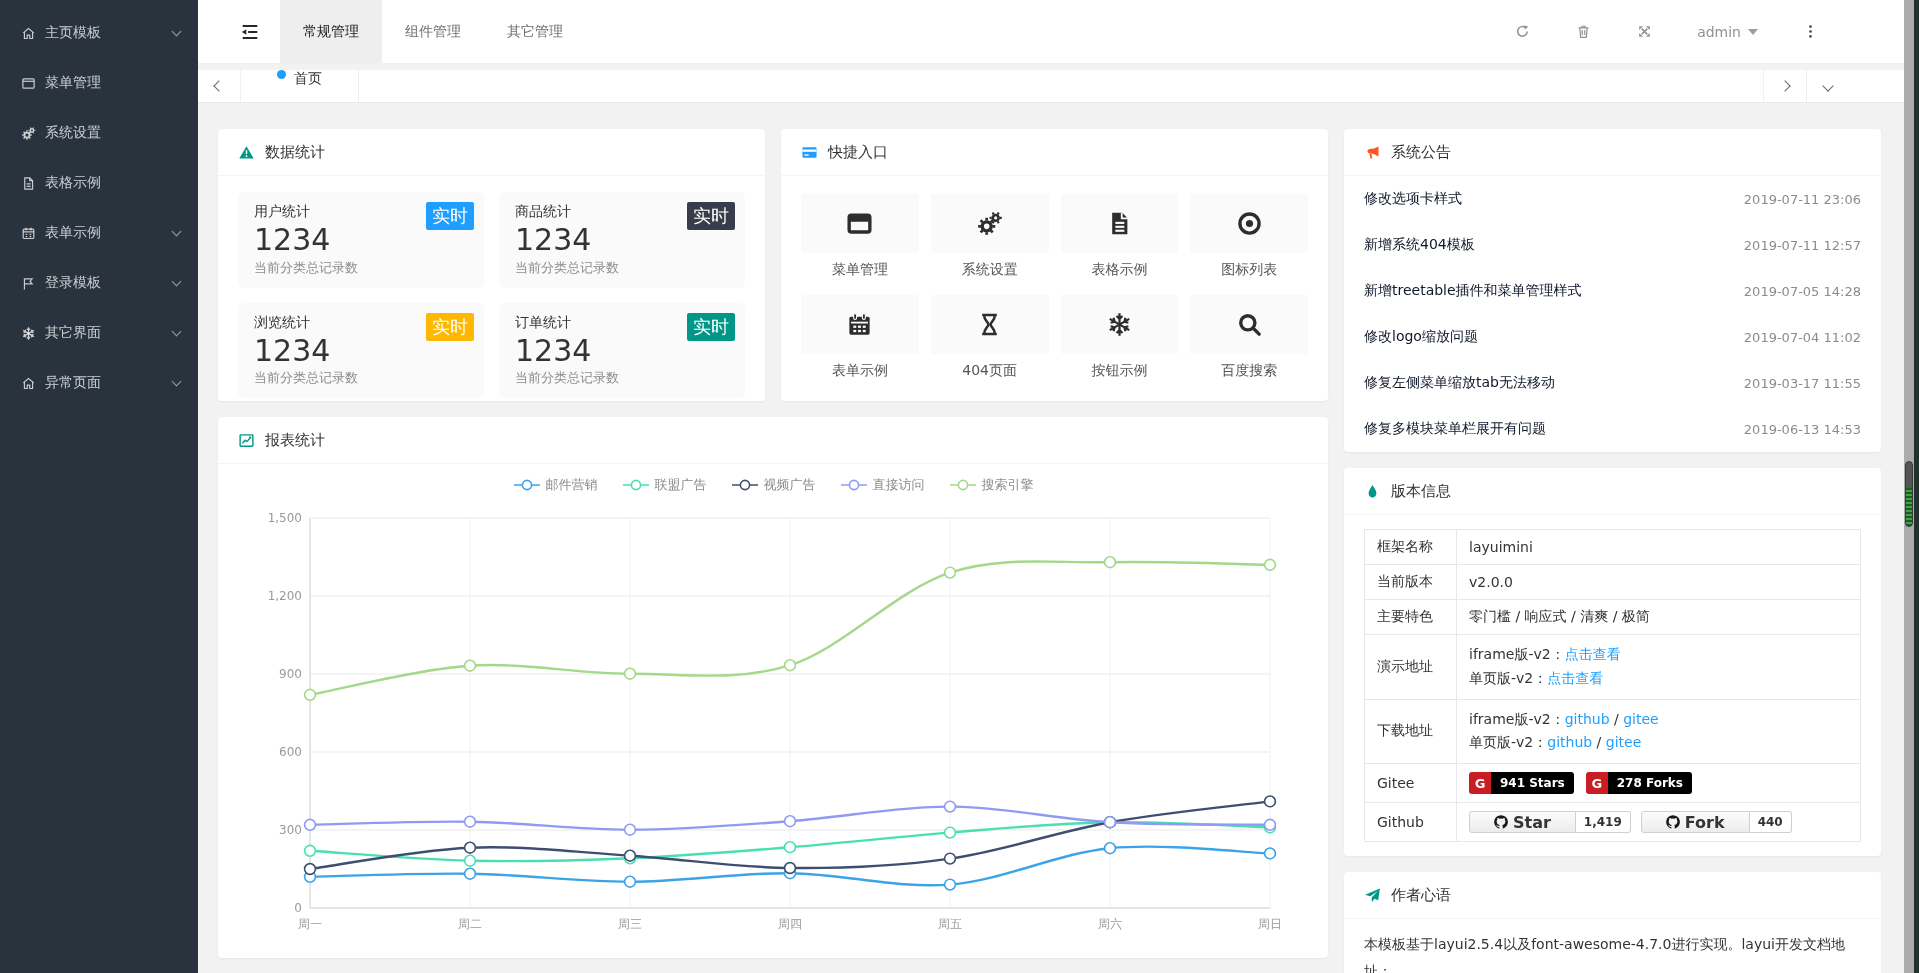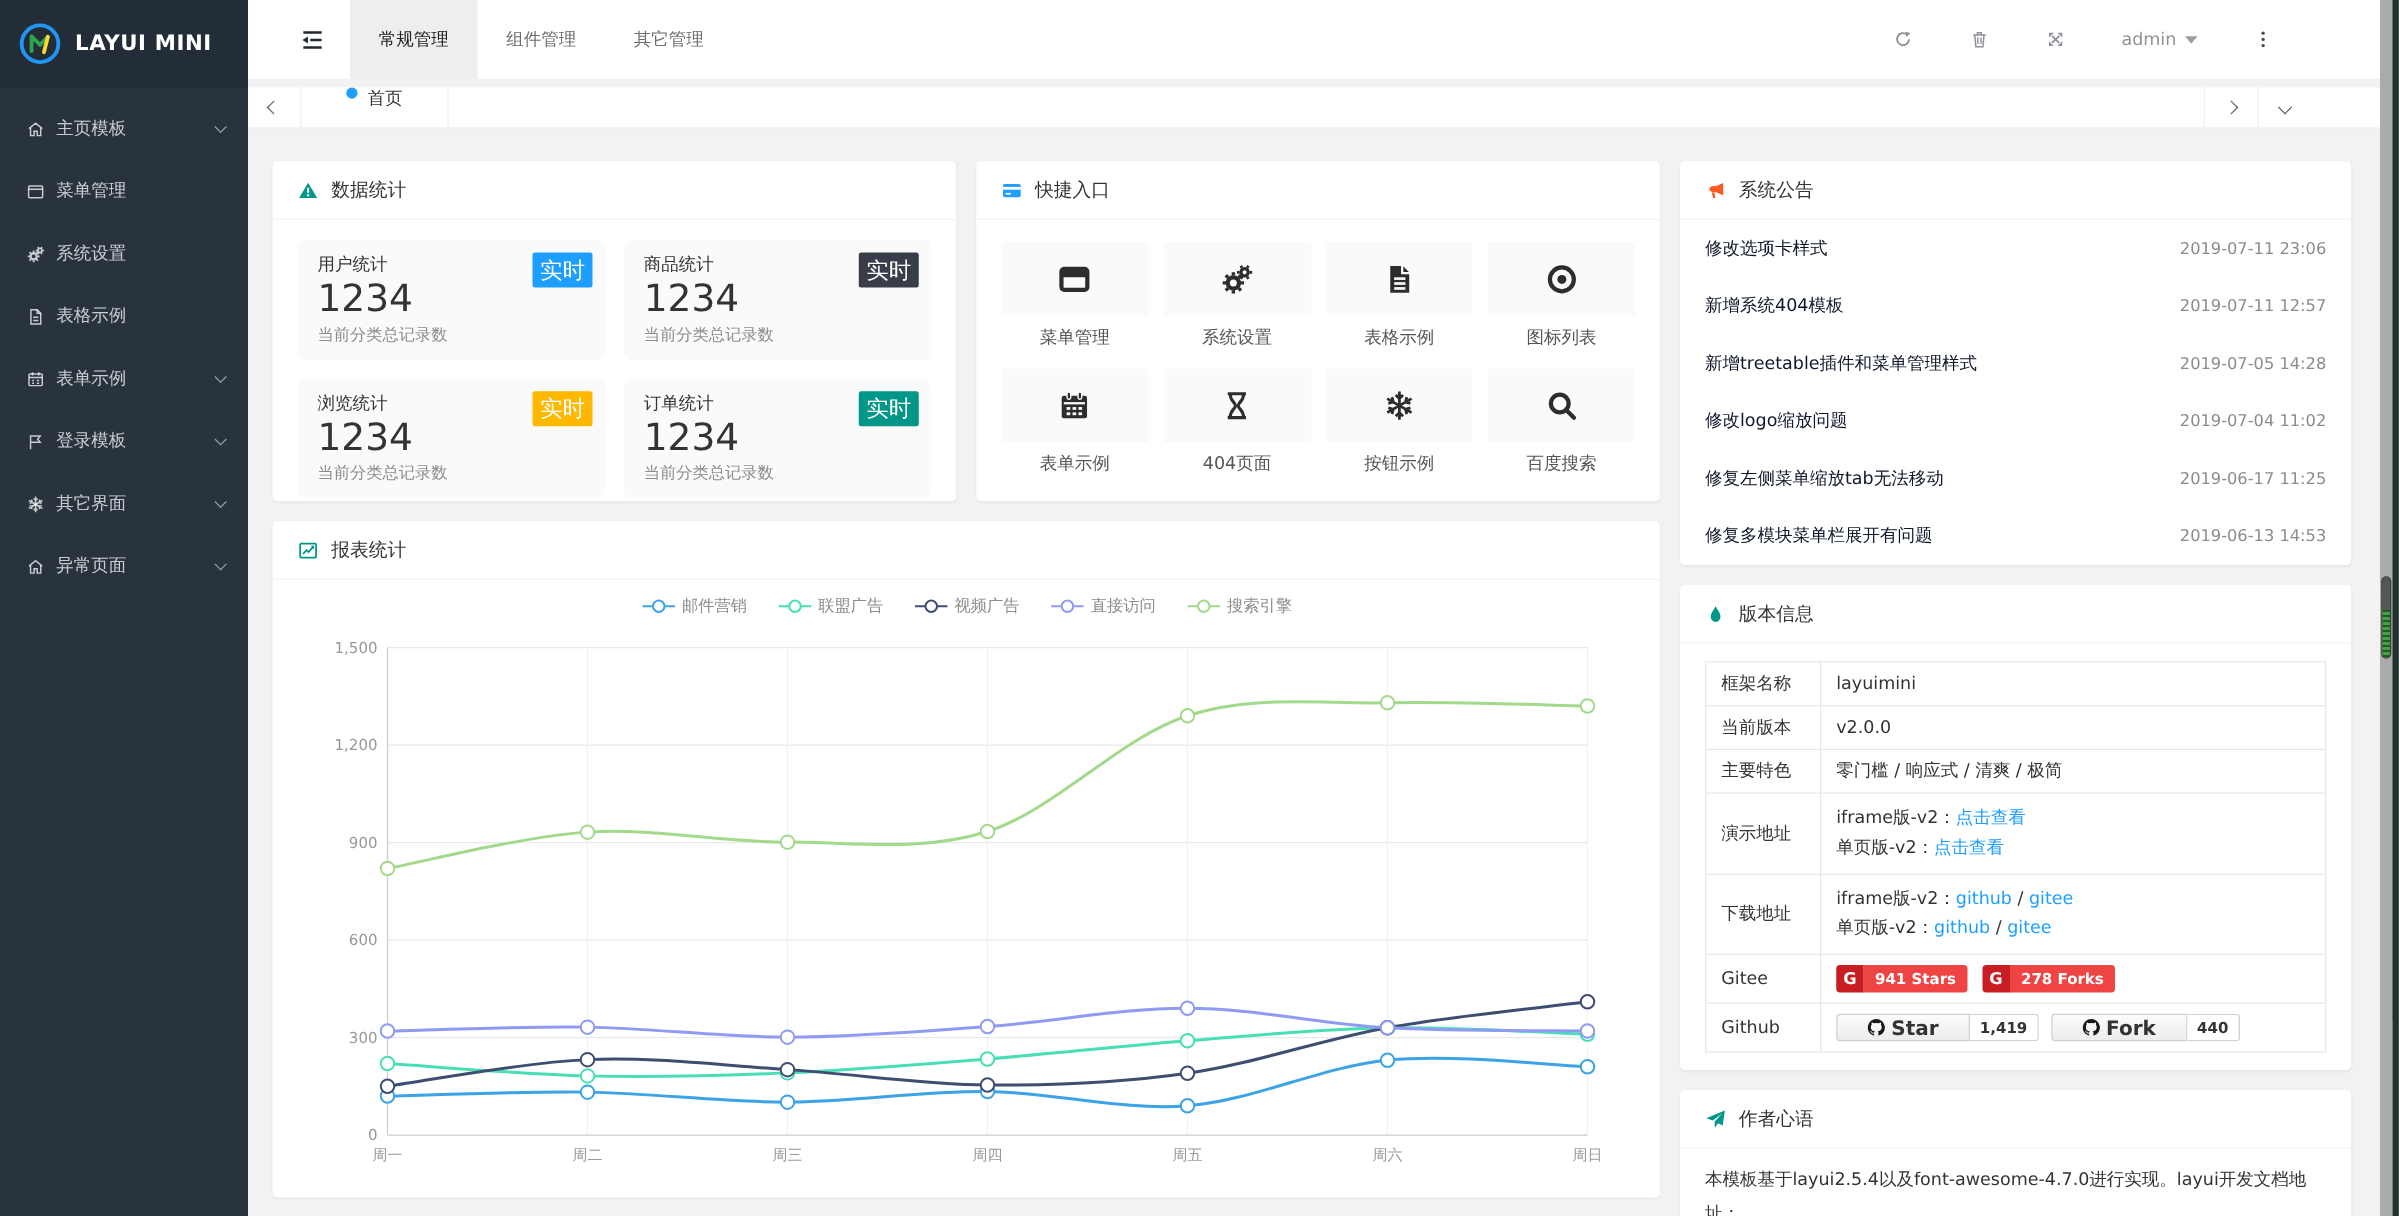--- a/index.html
+++ b/index.html
@@ -74,21 +74,21 @@
   .n-date{font-size:13px;color:#8c8c8c;flex:none;margin-left:12px}
   
   .ver-body{padding:14px 20px}
   table.ver{width:100%;border-collapse:collapse}
   table.ver td{border:1px solid #e8e8e8;font-size:14px;padding:8px 12px;color:#333}
   td.ver-label{width:92px;color:#555;background:#fff}
   .ver-line{line-height:1.7}
   a.lnk{color:#1E9FFF;text-decoration:none;cursor:pointer}
   .gitee-badge{display:inline-flex;margin-right:12px;cursor:pointer;vertical-align:middle}
   .g-left{background:#c71d23;color:#fff;font-weight:bold;font-size:13px;width:22px;height:22px;display:flex;align-items:center;justify-content:center;border-radius:3px 0 0 3px}
-  .g-right{background:#ef4444;color:#fff;font-weight:bold;font-size:12px;height:22px;display:flex;align-items:center;padding:0 9px;border-radius:0 3px 3px 0}
+  .g-right{background:#000000;color:#fff;font-weight:bold;font-size:12px;height:22px;display:flex;align-items:center;padding:0 9px;border-radius:0 3px 3px 0}
   .gh-badge{display:inline-flex;margin-right:10px;cursor:pointer;vertical-align:middle}
   .gh-main{border:1px solid #d0d0d0;background:linear-gradient(#fcfcfc,#ececec);height:22px;display:flex;align-items:center;gap:5px;padding:0 24px;font-size:16px;font-weight:bold;color:#333;border-radius:3px 0 0 3px}
   .gh-count{border:1px solid #d0d0d0;border-left:none;background:#fff;height:22px;display:flex;align-items:center;padding:0 8px;font-size:12px;font-weight:bold;color:#333;border-radius:0 3px 3px 0}
   .gh-main svg{width:14px;height:14px}
   
   .author-body{padding:12px 20px;font-size:14px;color:#333;line-height:1.9}
   
   .edge{position:fixed;right:0;top:0;bottom:0;width:5px;background:#20312e;z-index:10}
   .sb-track{position:fixed;right:5px;top:0;bottom:0;width:10px;background:#ababab;z-index:10}
   .sb-thumb{position:absolute;left:1px;width:8px;top:461px;height:66px;border-radius:5px;border:1px solid #3a3a3a;background:
@@ -97,28 +97,20 @@
 </style>
 </head>
 <body>
 
 <div class="edge"></div>
 <div class="sb-track">
   <div class="sb-thumb"></div>
 </div>
 
 <aside class="sidebar">
-  <div class="logo">
-    <svg viewBox="0 0 40 40">
-      <circle cx="20" cy="20" r="16.3" fill="none" stroke="#2196F3" stroke-width="3.4"></circle>
-      <path d="M12.5 26.5 V13.5 L20 21 L27 13.8" fill="none" stroke="#2EA44F" stroke-width="3.4" stroke-linejoin="round" stroke-linecap="round"></path>
-      <path d="M27 13.8 L23.5 27.5" fill="none" stroke="#FDD835" stroke-width="3.4" stroke-linecap="round"></path>
-    </svg>
-    <span class="logo-text">LAYUI MINI</span>
-  </div>
   <nav class="menu" id="menu">
       <div class="m-item">
         <span class="m-ic">
           <svg viewBox="0 0 24 24" fill="none" stroke="currentColor" stroke-width="1.9">
             <path d="M3.5 11 L12 4 L20.5 11 M5.5 9.5 V20 H10 V14.5 H14 V20 H18.5 V9.5"></path>
           </svg>
         </span>
         <span class="m-label">主页模板</span>
         <span class="chev down m-chev"></span>
       </div>
@@ -552,21 +544,21 @@
           <div class="n-row">
             <span class="n-text">新增treetable插件和菜单管理样式</span>
             <span class="n-date">2019-07-05 14:28</span>
           </div>
           <div class="n-row">
             <span class="n-text">修改logo缩放问题</span>
             <span class="n-date">2019-07-04 11:02</span>
           </div>
           <div class="n-row">
             <span class="n-text">修复左侧菜单缩放tab无法移动</span>
-            <span class="n-date">2019-06-17 11:25</span>
+            <span class="n-date">2019-03-17 11:55</span>
           </div>
           <div class="n-row">
             <span class="n-text">修复多模块菜单栏展开有问题</span>
             <span class="n-date">2019-06-13 14:53</span>
           </div>
         </div>
     </section>
 
     <section class="card">
       <div class="card-h">

